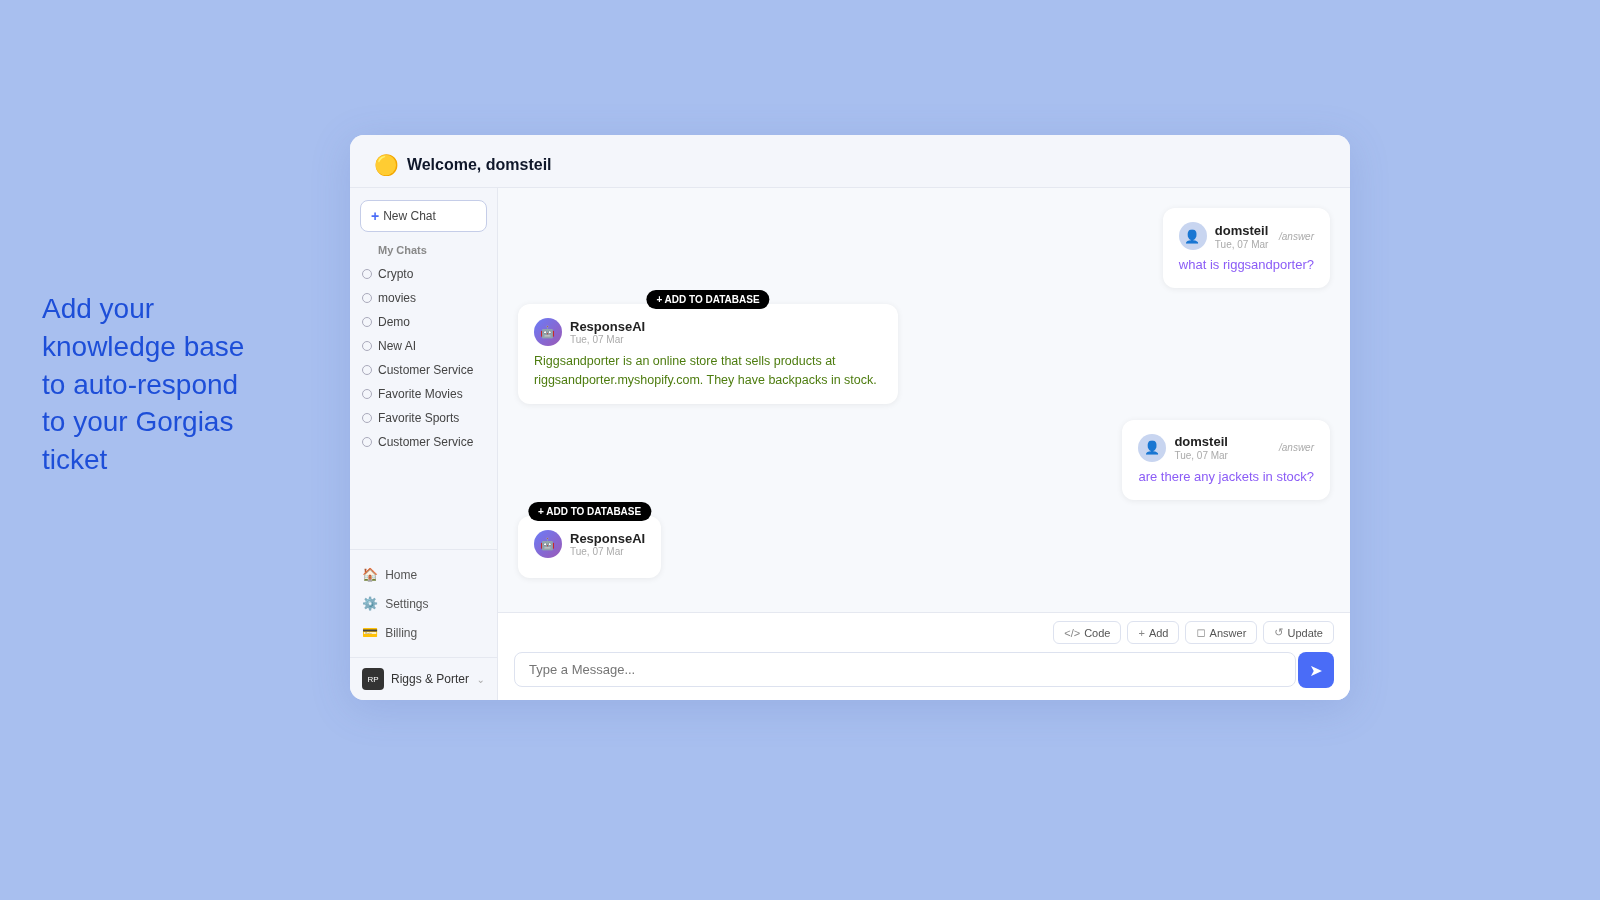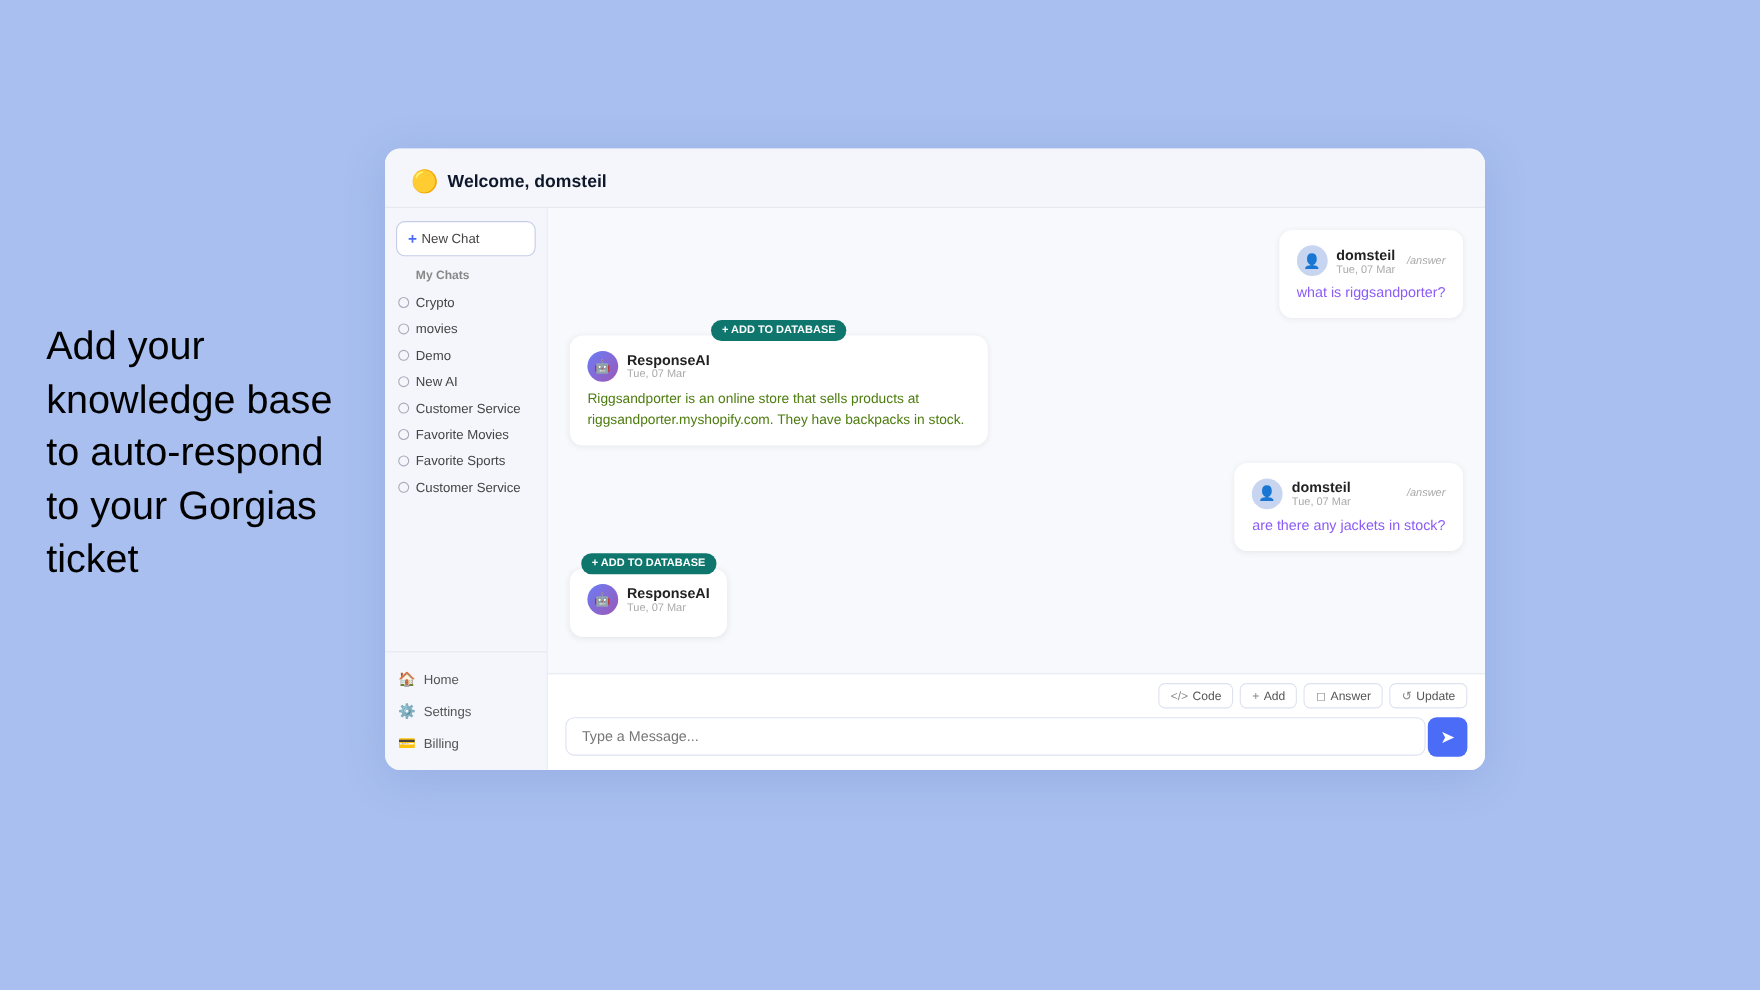--- a/index.html
+++ b/index.html
@@ -12,22 +12,22 @@
       display: flex;
       align-items: center;
       justify-content: center;
       position: relative;
     }
     .left-text {
       position: absolute;
       left: 42px;
       top: 290px;
       width: 280px;
-      color: #000000;
-      font-size: 36px;
+      color: #1d4ed8;
+      font-size: 28px;
       line-height: 1.35;
     }
     .left-text strong {
       font-weight: 400;
     }
     .app-window {
       position: absolute;
       left: 350px;
       top: 135px;
       width: 1000px;
@@ -237,21 +237,21 @@
     .ai-message {
       align-self: flex-start;
       max-width: 380px;
       position: relative;
     }
     .add-to-db-btn {
       position: absolute;
       top: -14px;
       left: 50%;
       transform: translateX(-50%);
-      background: #0f766e;
+      background: #000000;
       color: white;
       font-size: 10px;
       font-weight: 600;
       padding: 4px 10px;
       border-radius: 12px;
       border: none;
       cursor: pointer;
       display: flex;
       align-items: flex-start;
       gap: 3px;
@@ -418,20 +418,27 @@
           <span>Home</span>
         </div>
         <div class="sidebar-nav-item">
           <span class="sidebar-nav-icon">⚙️</span>
           <span>Settings</span>
         </div>
         <div class="sidebar-nav-item">
           <span class="sidebar-nav-icon">💳</span>
           <span>Billing</span>
         </div>
+      </div>
+      <div class="sidebar-footer">
+        <div class="footer-logo">
+          <span>RP</span>
+        </div>
+        <span class="footer-name">Riggs &amp; Porter</span>
+        <span class="footer-chevron">⌄</span>
       </div>
     </div>
 
     <div class="main-chat">
       <div class="chat-messages">
 
         <div class="user-message">
           <div class="user-bubble">
             <div class="user-bubble-header">
               <div class="user-info">

